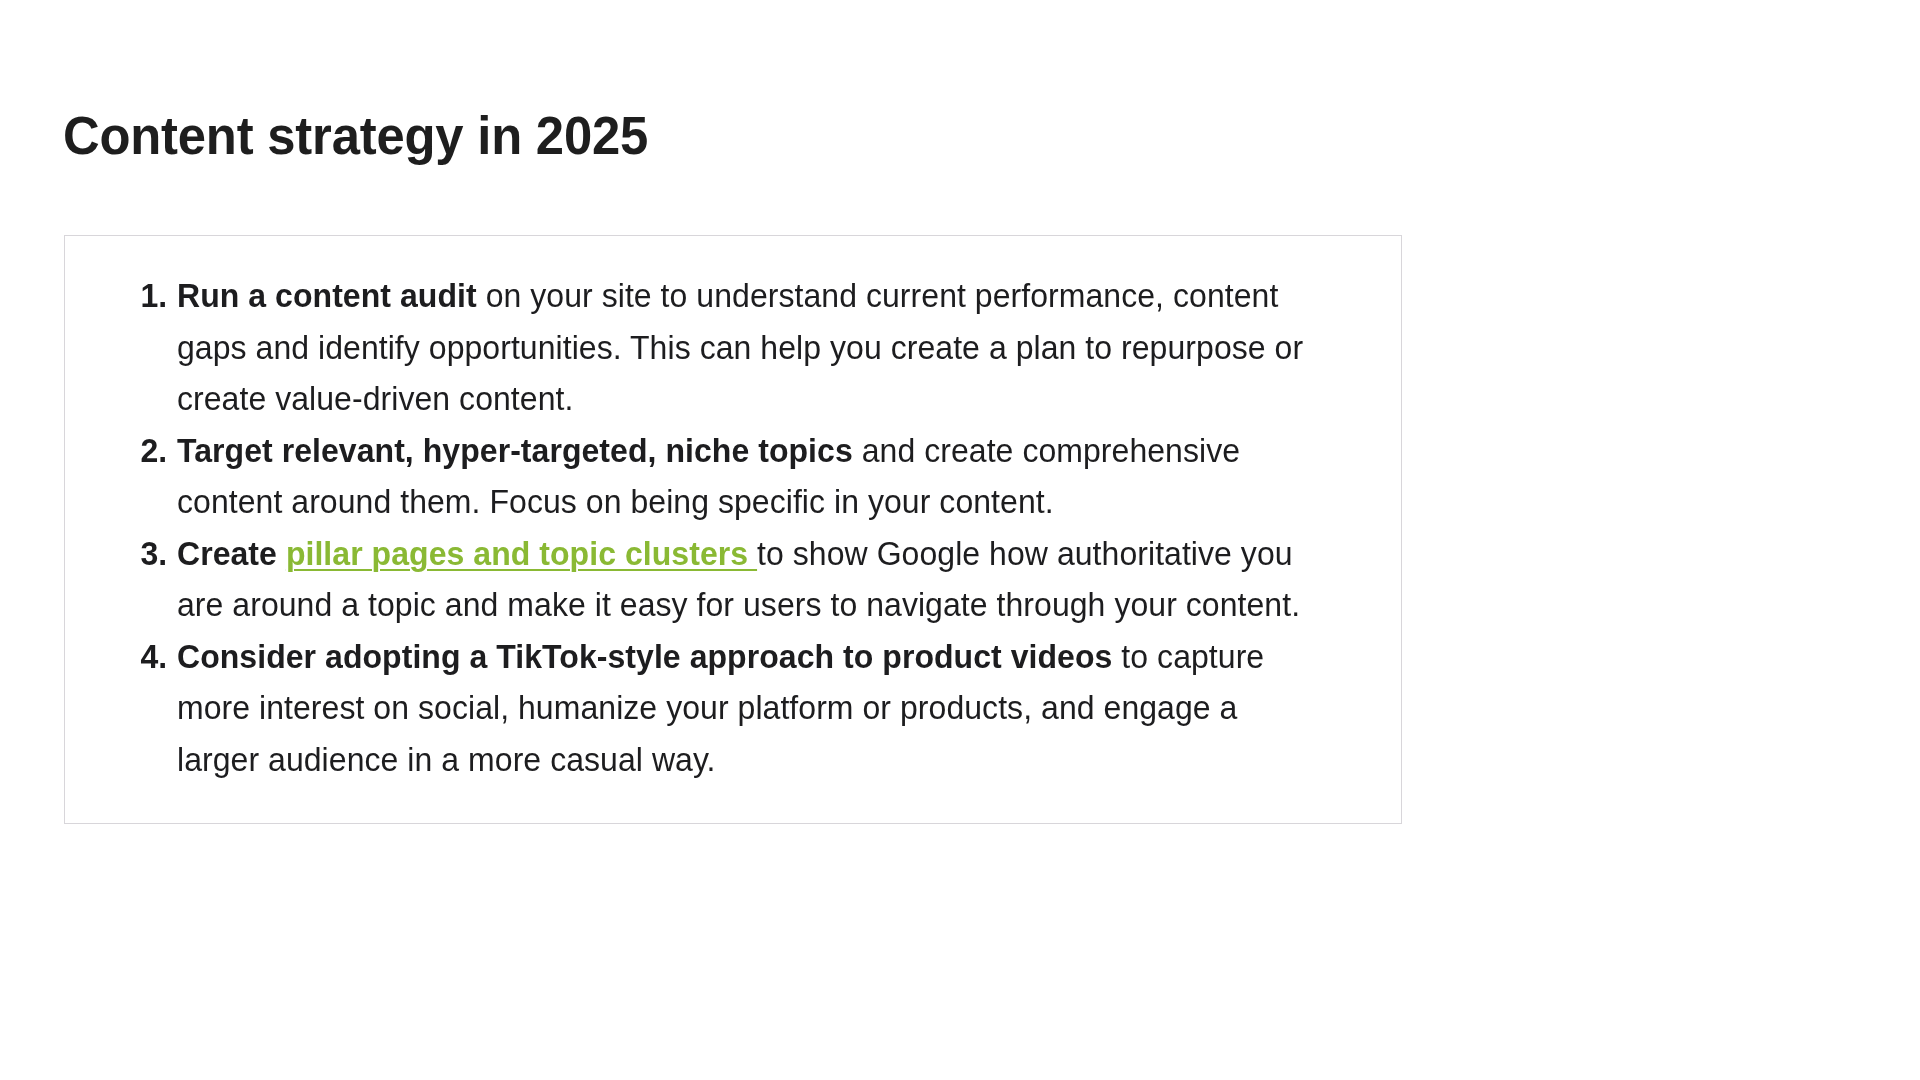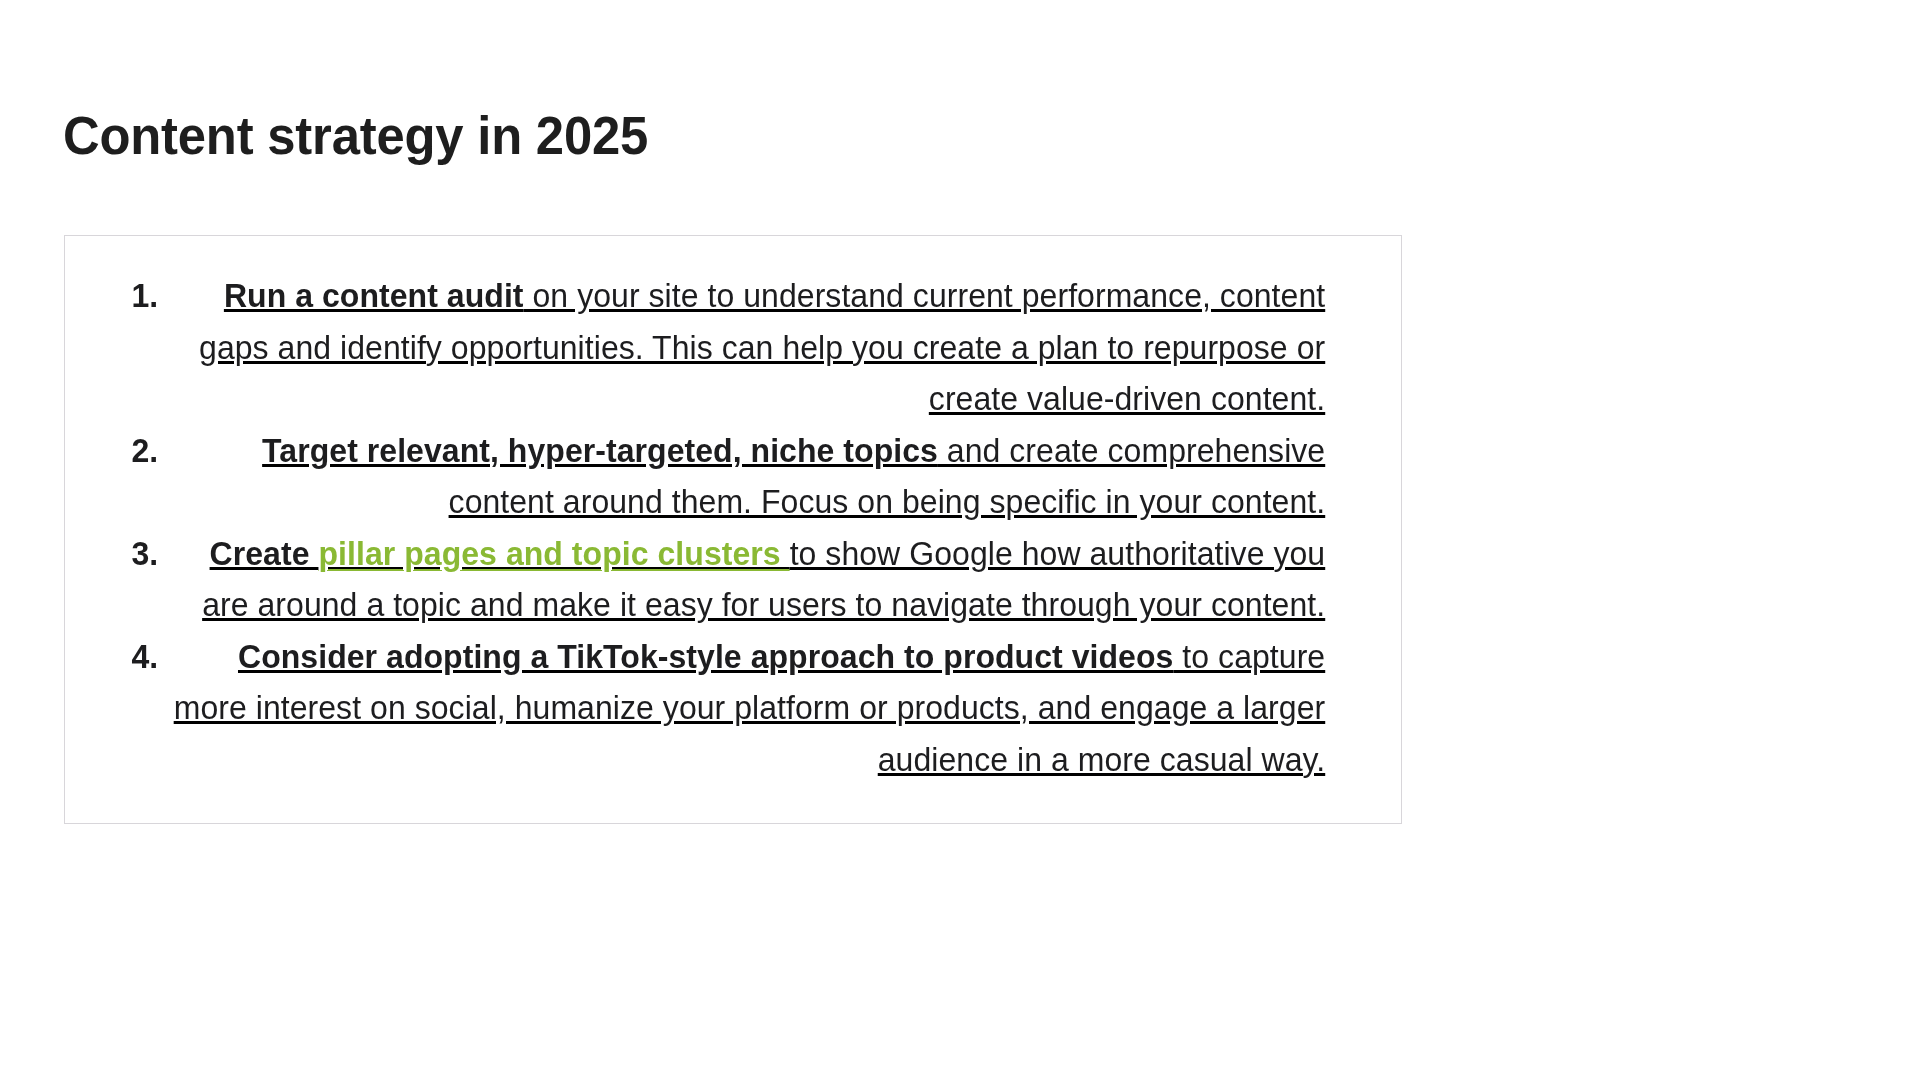--- a/index.html
+++ b/index.html
@@ -10,21 +10,20 @@
     background: #ffffff;
     font-family: "Liberation Sans", "DejaVu Sans", sans-serif;
   }
 
   #page {
     position: relative;
     width: 1920px;
     height: 1080px;
     background: #ffffff;
     overflow: hidden;
-    text-align: right;
   }
 
   
   #page-title {
     position: absolute;
     left: 63px;
     top: 104px;
     margin: 0;
     font-family: "Liberation Sans Narrow", "Liberation Sans", "DejaVu Sans Condensed", sans-serif;
     font-size: 54px;
@@ -39,22 +38,21 @@
 
   
   #content-card {
     position: absolute;
     left: 64px;
     top: 235px;
     width: 1338px;
     box-sizing: border-box;
     border: 1px solid #d8d6da;
     background: #ffffff;
-    padding: 34px 40px 38px 31px;
-    text-decoration: underline;
+    padding: 34px 40px 38px 40px;
   }
 
   
   ol#strategy-list {
     margin: 0;
     padding: 0 0 0 72px;
     list-style: none;
     counter-reset: strat;
   }
 

